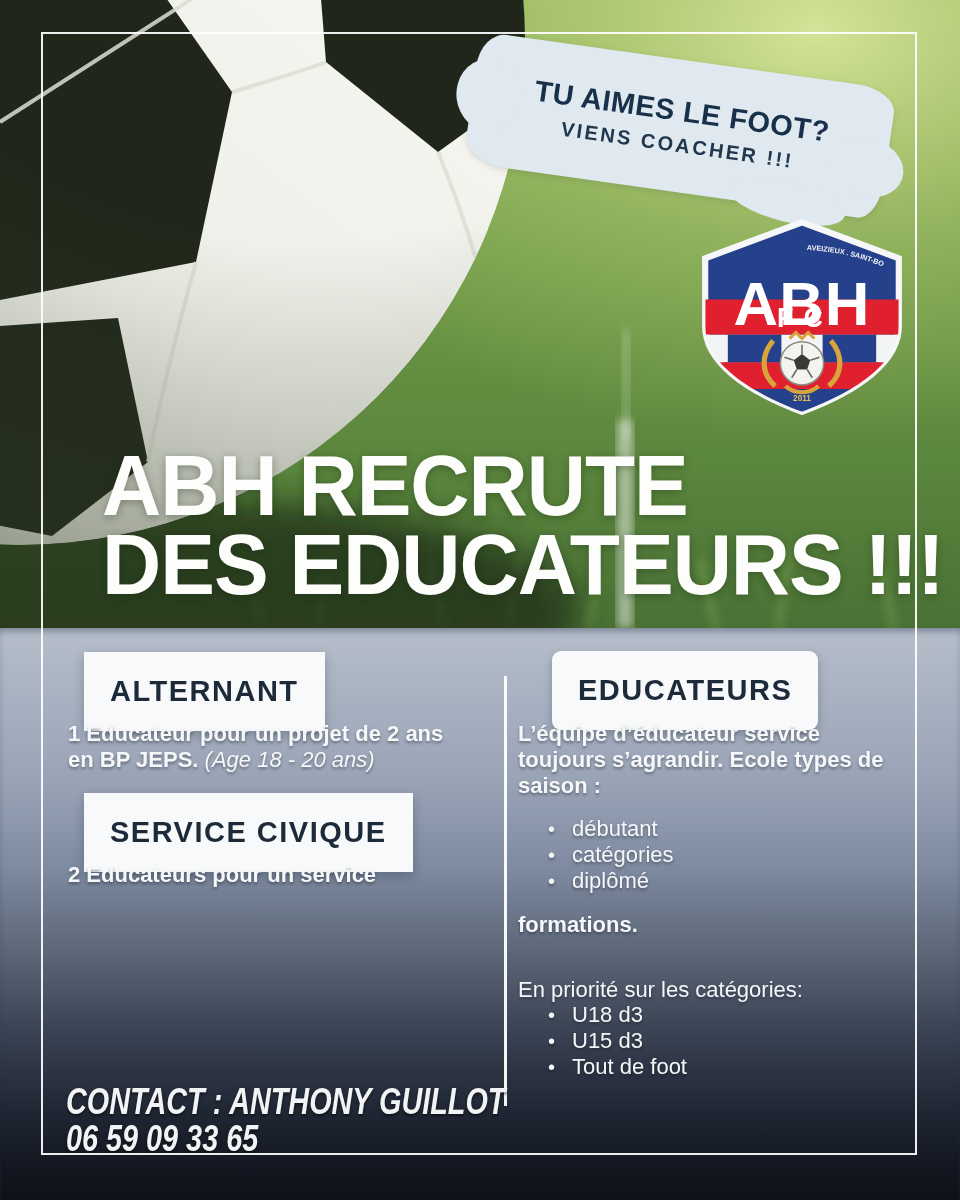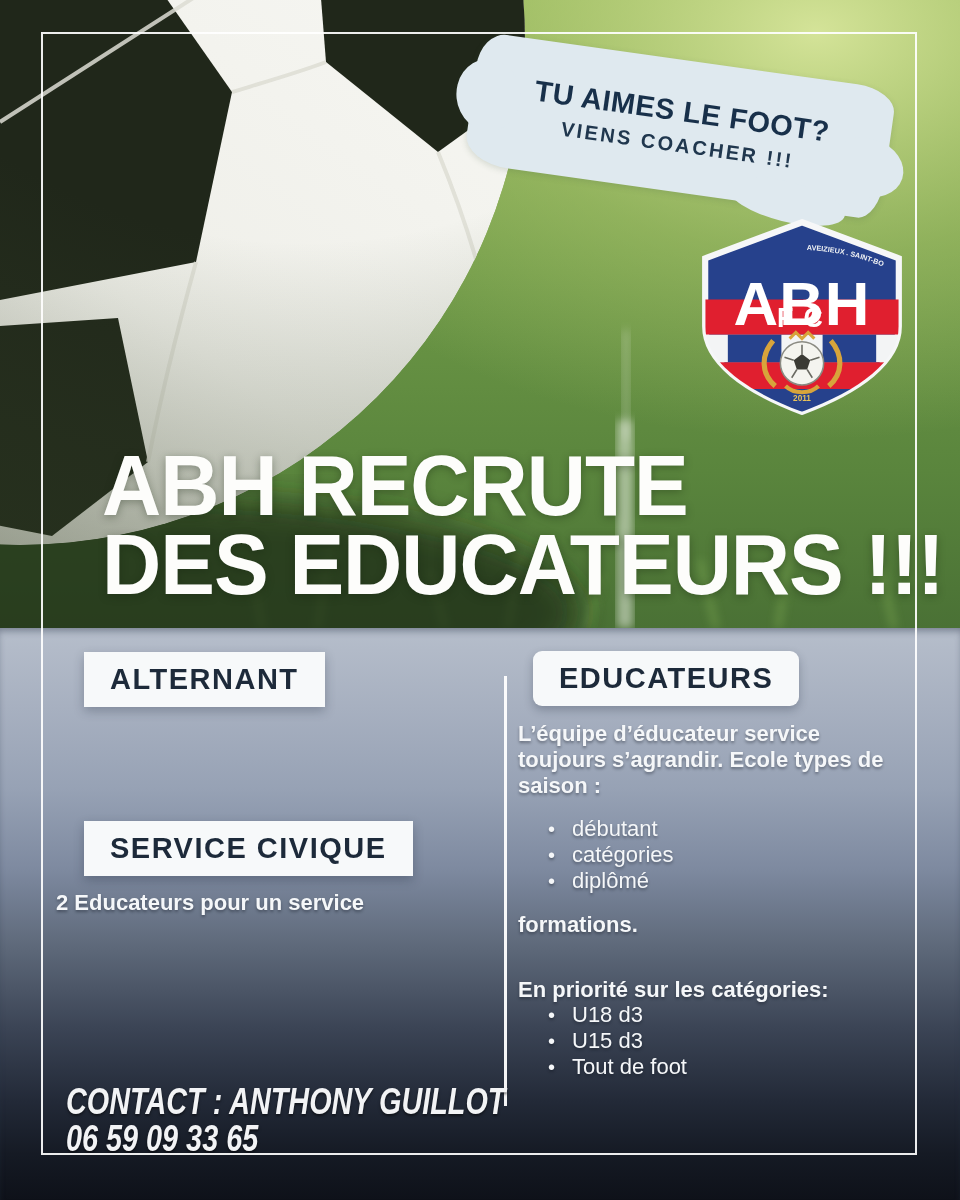--- a/index.html
+++ b/index.html
@@ -50,41 +50,41 @@
   }
   .badge-text2{
     margin-top:6px;font-size:20px;font-weight:600;color:#20374e;
     letter-spacing:2.5px;white-space:nowrap;
   }
   
   .logo{position:absolute;left:699px;top:219px;z-index:6;}
   
   .hbox{
     position:absolute;z-index:4;height:55px;background:#f7f9fa;
-    display:flex;align-items:center;padding:0 26px;
+    display:flex;align-items:center;padding:12px 26px;
     box-shadow:0 4px 10px rgba(25,35,55,.28);
   }
   .hbox span{
     font-size:29px;font-weight:700;color:#1d2a3a;letter-spacing:1.5px;white-space:nowrap;
   }
   #hbox-alternant{left:84px;top:652px;}
-  #hbox-service{left:84px;top:793px;margin-top:28px;}
-  #hbox-educateurs{left:533px;top:651px;border-radius:9px;}
+  #hbox-service{left:84px;top:793px;}
+  #hbox-educateurs{left:552px;top:651px;border-radius:9px;}
   
   .body-block{
     position:absolute;z-index:4;color:#f5f7f9;font-size:22px;line-height:26px;
     text-shadow:0 2px 3px rgba(15,20,30,.4);white-space:nowrap;
   }
   .b{font-weight:700;}
   .i{font-style:italic;font-weight:400;}
   #alt-body{left:68px;top:721px;}
-  #svc-body{left:56px;top:862px;margin-top:28px;}
+  #svc-body{left:68px;top:862px;}
   #edu-intro{left:518px;top:721px;}
   #edu-support{left:518px;top:912px;}
-  #edu-priority{left:518px;top:977px;font-weight:700;}
+  #edu-priority{left:518px;top:977px;font-weight:400;}
   .blist{position:absolute;z-index:4;color:#f5f7f9;font-size:22px;line-height:26px;
     text-shadow:0 2px 3px rgba(15,20,30,.4);}
   #profiles-list{left:548px;top:816px;}
   #categories-list{left:548px;top:1002px;}
   .li{display:flex;align-items:baseline;}
   .dot{width:24px;font-size:20px;}
   
   .contact{
     position:absolute;left:66px;top:1083px;z-index:4;color:#f2f3f5;
     font-size:36px;line-height:37px;font-weight:700;font-style:italic;
@@ -216,20 +216,27 @@
       <path d="M100 131 L108 137 L105 146 L95 146 L92 137 Z" fill="#3a3a34"></path>
       <path d="M100 131 L100 122 M108 137 L117 134 M105 146 L110 154 M95 146 L90 154 M92 137 L83 134" stroke="#6a6a62" stroke-width="1.5" fill="none"></path>
       <path d="M84 162 C92 170 108 170 116 162" stroke="#d8a43b" stroke-width="4" fill="none"></path>
     </g>
     <text x="100" y="177" text-anchor="middle" font-size="8" fill="#e8c15a" font-weight="700">2011</text>
   </svg>
 
   <div class="hbox" id="hbox-alternant">
     <span>ALTERNANT</span>
   </div>
+  <div class="body-block" id="alt-body">
+    <div class="b">1 Educateur pour un projet de  2 ans</div>
+    <div>
+      <span class="b">en BP JEPS.</span>
+      <span class="i">(Age 18 - 20 ans)</span>
+    </div>
+  </div>
 
   <div class="hbox" id="hbox-service">
     <span>SERVICE CIVIQUE</span>
   </div>
   <div class="body-block" id="svc-body">
     <div class="b">2 Educateurs pour un service</div>
   </div>
 
   <div class="hbox" id="hbox-educateurs">
     <span>EDUCATEURS</span>

